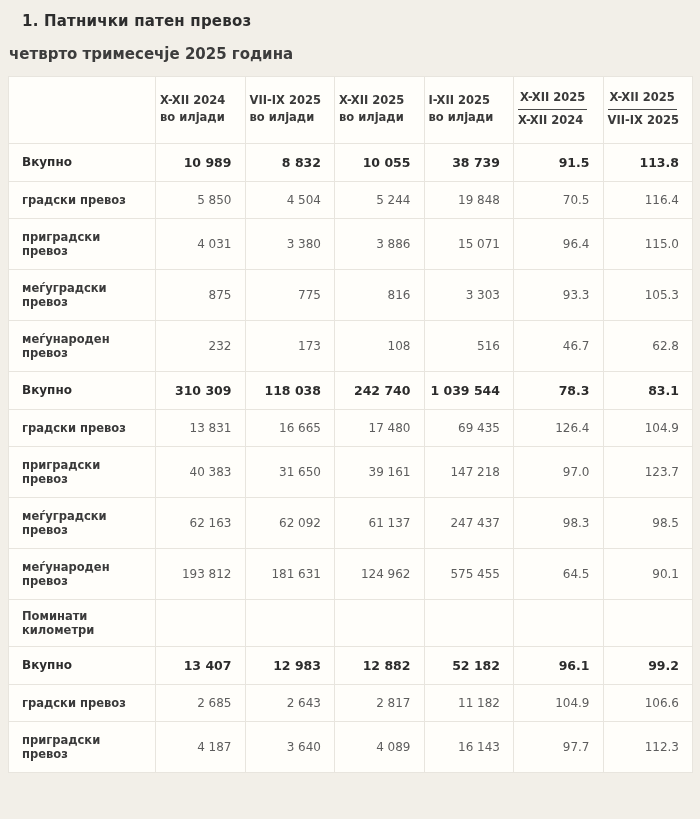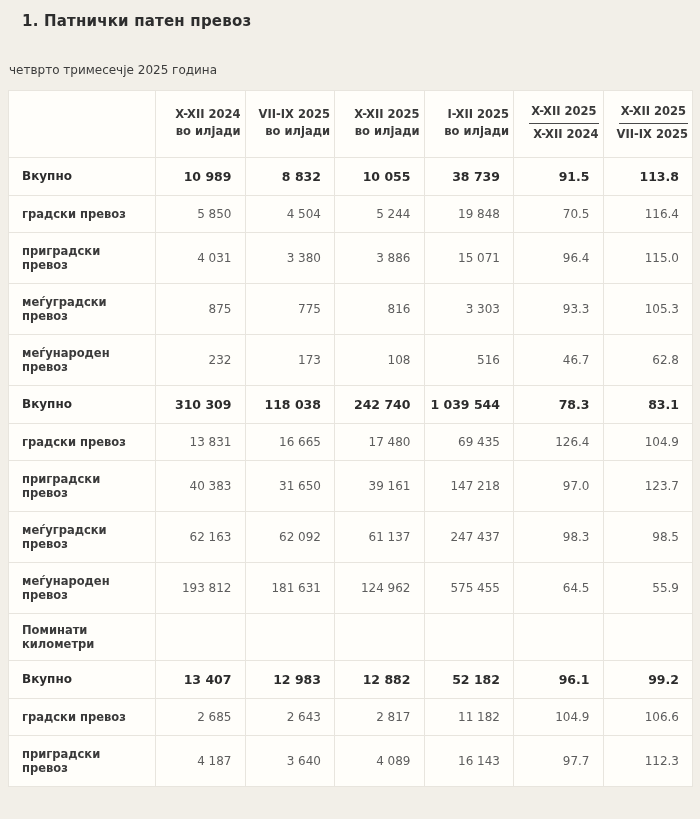--- a/index.html
+++ b/index.html
@@ -14,41 +14,41 @@
     color: #2f2f2f;
   }
   .page-title {
     font-size: 15px;
     font-weight: bold;
     color: #2d2d2d;
     margin: 4px 0 0 14px;
     letter-spacing: 0.2px;
   }
   .page-subtitle {
-    font-size: 12px;
-    font-weight: normal;
+    font-size: 15px;
+    font-weight: bold;
     color: #3c3c3c;
-    margin: 33px 0 0 1px;
+    margin: 15px 0 0 1px;
   }
   table.stats-table {
     margin-top: 13px;
     width: 684px;
     border-collapse: collapse;
     background: #fffefa;
     border: 1px solid #dcd8d0;
     table-layout: fixed;
   }
   .stats-table th, .stats-table td {
     border: 1px solid #e8e5de;
   }
   .stats-table col.c-label { width: 147px; }
   .stats-table col.c-num { width: 89.5px; }
   thead th {
     padding: 12px 4px 13px 4px;
-    text-align: right;
+    text-align: left;
     vertical-align: middle;
     font-size: 11.5px;
     font-weight: bold;
     color: #3a3a3a;
     line-height: 1.55;
   }
   thead th .h-line1, thead th .h-line2 { display: block; }
   thead th .frac-top {
     display: inline-block;
     border-bottom: 1.5px solid #4a4a4a;
@@ -204,21 +204,21 @@
         <td class="num">98.3</td>
         <td class="num">98.5</td>
       </tr>
       <tr class="data-row">
         <td class="label">меѓународен превоз</td>
         <td class="num">193 812</td>
         <td class="num">181 631</td>
         <td class="num">124 962</td>
         <td class="num">575 455</td>
         <td class="num">64.5</td>
-        <td class="num">55.9</td>
+        <td class="num">90.1</td>
       </tr>
       <tr class="section-row">
         <td class="label">Поминати километри</td>
         <td class="num"></td>
         <td class="num"></td>
         <td class="num"></td>
         <td class="num"></td>
         <td class="num"></td>
         <td class="num"></td>
       </tr>

